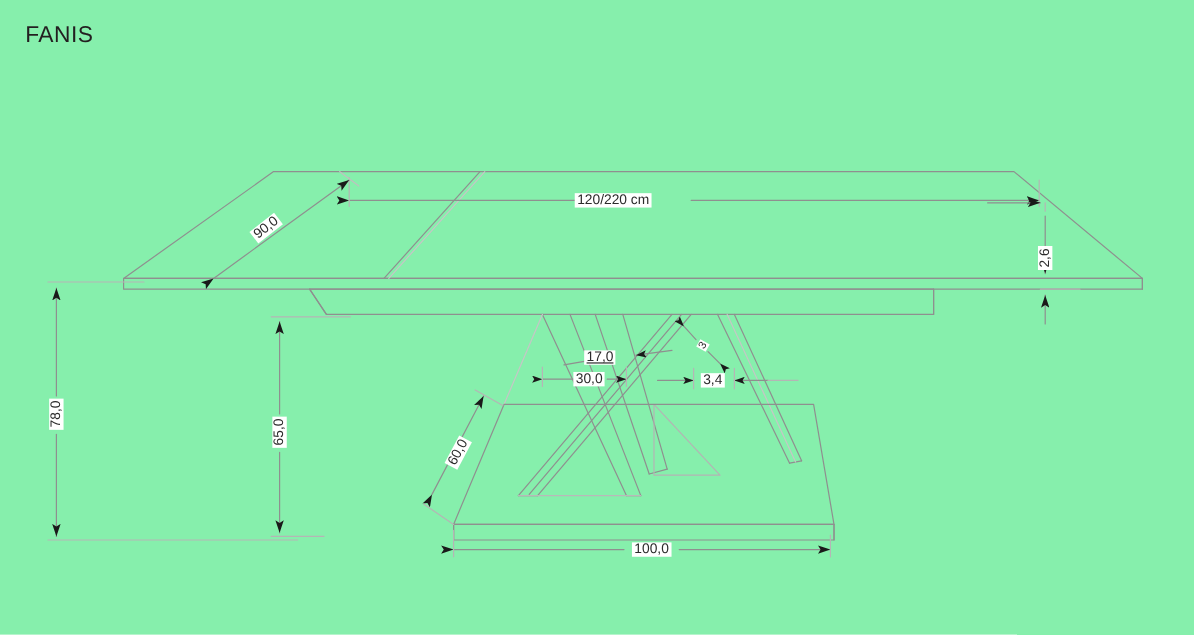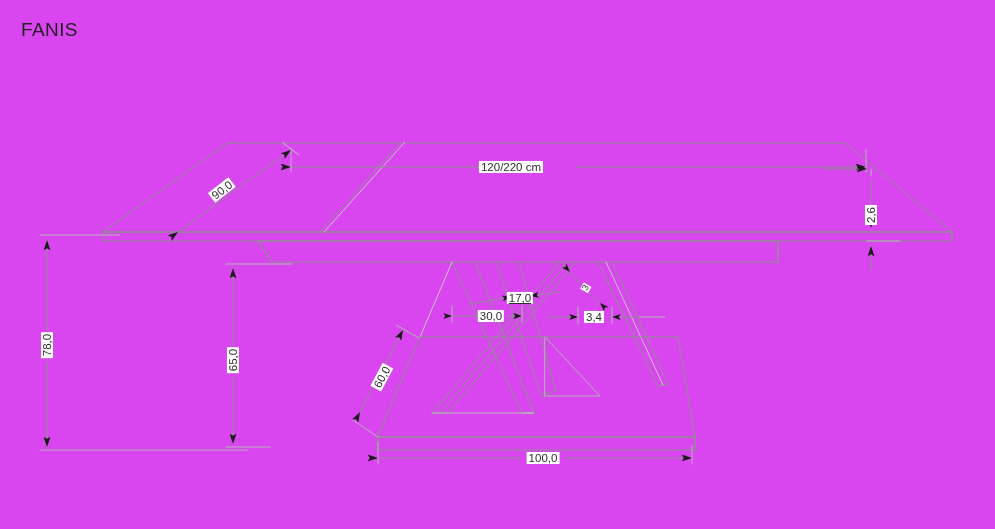--- a/index.html
+++ b/index.html
@@ -8,21 +8,21 @@
     background: #ffffff;
   }
   body {
     font-family: "Liberation Sans", sans-serif;
     -webkit-font-smoothing: antialiased;
   }
   #stage {
     position: relative;
     width: 995px;
     height: 529px;
-    background: #d946ef;
+    background: #86efac;
     overflow: hidden;
   }
   #drawing {
     position: absolute;
     left: 0;
     top: 0;
     width: 995px;
     height: 529px;
   }
   #product-title {
@@ -207,21 +207,21 @@
   <div class="dim-label" style="left:511px; top:167px; transform:translate(-50%,-50%);">120/220 cm</div>
 
   <div class="dim-label" style="left:222px; top:190px; transform:translate(-50%,-50%) rotate(-38deg);">90,0</div>
 
   <div class="dim-label rot90" style="left:871px; top:215px; transform:translate(-50%,-50%) rotate(-90deg);">2,6</div>
 
   <div class="dim-label rot90" style="left:47px; top:345px; transform:translate(-50%,-50%) rotate(-90deg);">78,0</div>
 
   <div class="dim-label rot90" style="left:233px; top:360px; transform:translate(-50%,-50%) rotate(-90deg);">65,0</div>
 
-  <div class="dim-label" style="left:520px; top:298px; transform:translate(-50%,-50%);text-decoration:underline;">17,0</div>
+  <div class="dim-label" style="left:500px; top:298px; transform:translate(-50%,-50%);text-decoration:underline;">17,0</div>
 
   <div class="dim-label" style="left:491px; top:316px; transform:translate(-50%,-50%);">30,0</div>
 
   <div class="dim-label" style="left:594px; top:317px; transform:translate(-50%,-50%);">3,4</div>
 
   <div class="dim-label tiny" style="left:586px; top:288px; transform:translate(-50%,-50%) rotate(-60deg);">3</div>
 
   <div class="dim-label" style="left:382px; top:377px; transform:translate(-50%,-50%) rotate(-62deg);">60,0</div>
 
   <div class="dim-label" style="left:543px; top:458px; transform:translate(-50%,-50%);">100,0</div>

